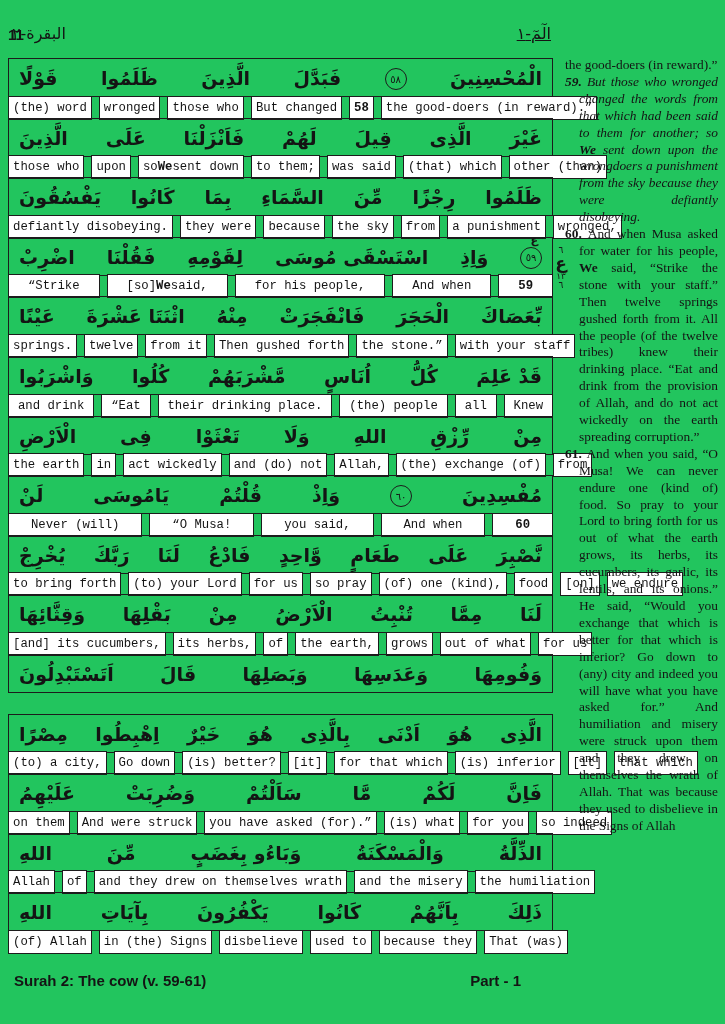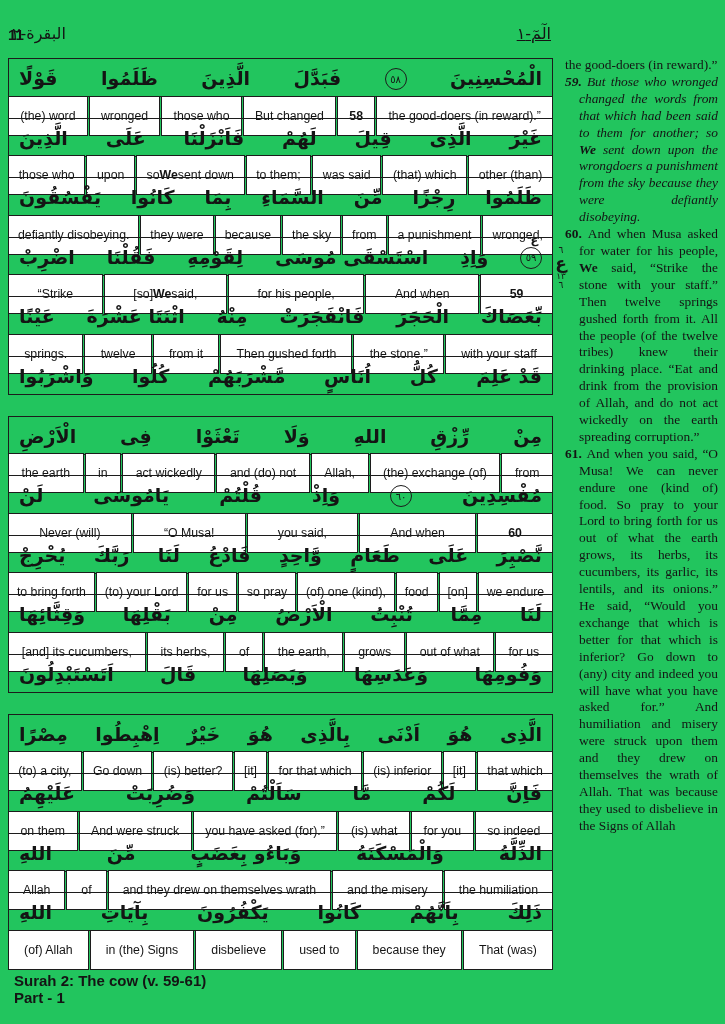--- a/index.html
+++ b/index.html
@@ -21,21 +21,21 @@
   .ar-box{position:absolute;left:0;right:0;top:0;height:39px;box-sizing:border-box;
           border:1.6px solid #1c1c1c;display:flex;justify-content:space-between;
           align-items:center;padding:1px 10px 0 10px;direction:rtl;
           font-family:"DejaVu Sans",sans-serif;font-weight:bold;font-size:19px;
           white-space:nowrap;overflow:hidden;}
   .ar-word{flex:0 0 auto;}
   .ayah-badge{position:relative;flex:0 0 auto;width:20px;height:20px;border:1.3px solid #1c1c1c;
           border-radius:50%;display:flex;align-items:center;justify-content:center;
           font-size:10px;font-weight:normal;margin-top:2px;}
   .ayah-badge .ain{position:absolute;top:-14px;right:3px;font-size:11px;font-weight:bold;}
-  .tr-row{position:absolute;left:0;right:0;top:37.6px;height:40px;display:flex;gap:1px;}
+  .tr-row{position:absolute;left:0;right:0;top:37.6px;height:24px;display:flex;gap:7px;font-family:Liberation Mono, monospace;}
   .tr-cell{box-sizing:border-box;flex:1 1 auto;border:1.4px solid #1c1c1c;
            display:flex;align-items:center;justify-content:center;white-space:nowrap;
            padding:0 4px;font-size:12.3px;background:#fff;}
 
   
   .ruku{position:absolute;left:549px;top:246px;width:24px;text-align:center;
         font-family:"DejaVu Sans",sans-serif;line-height:1.0;}
   .ruku .small{display:block;font-size:9px;}
   .ruku .big{display:block;font-size:17px;font-weight:bold;}
 
@@ -47,21 +47,21 @@
   .frag{padding-left:0;}
   .verse{padding-left:14px;text-indent:-14px;}
   .v59{margin-top:72px;font-style:italic;}
   .v60{margin-top:33px;}
   .v61{margin-top:28px;}
   .vnum{font-weight:bold;}
 
   
   .footer{position:absolute;left:8px;top:972px;width:545px;box-sizing:border-box;
           display:flex;justify-content:space-between;padding:0 32px 0 6px;
-          font-weight:bold;font-size:15px;flex-direction:column;}
+          font-weight:bold;font-size:15px;}
   b{font-weight:bold;}
 </style>
 </head>
 <body>
 
 <div class="page">
 
   <div class="header">
     <span class="hdr-left">البقرة-٢</span>
     <span class="hdr-center">11</span>
@@ -168,20 +168,28 @@
       </div>
       <div class="pair">
         <div class="ar-box" dir="rtl">
           <span class="ar-word">قَدْ عَلِمَ</span>
           <span class="ar-word">كُلُّ</span>
           <span class="ar-word">اُنَاسٍ</span>
           <span class="ar-word">مَّشْرَبَهُمْ</span>
           <span class="ar-word">كُلُوا</span>
           <span class="ar-word">وَاشْرَبُوا</span>
         </div>
+        <div class="tr-row">
+          <span class="tr-cell">and drink</span>
+          <span class="tr-cell">“Eat</span>
+          <span class="tr-cell">their drinking place.</span>
+          <span class="tr-cell">(the) people</span>
+          <span class="tr-cell">all</span>
+          <span class="tr-cell">Knew</span>
+        </div>
       </div>
       <div class="pair">
         <div class="ar-box" dir="rtl">
           <span class="ar-word">مِنْ</span>
           <span class="ar-word">رِّزْقِ</span>
           <span class="ar-word">اللهِ</span>
           <span class="ar-word">وَلَا</span>
           <span class="ar-word">تَعْثَوْا</span>
           <span class="ar-word">فِى</span>
           <span class="ar-word">الْاَرْضِ</span>

